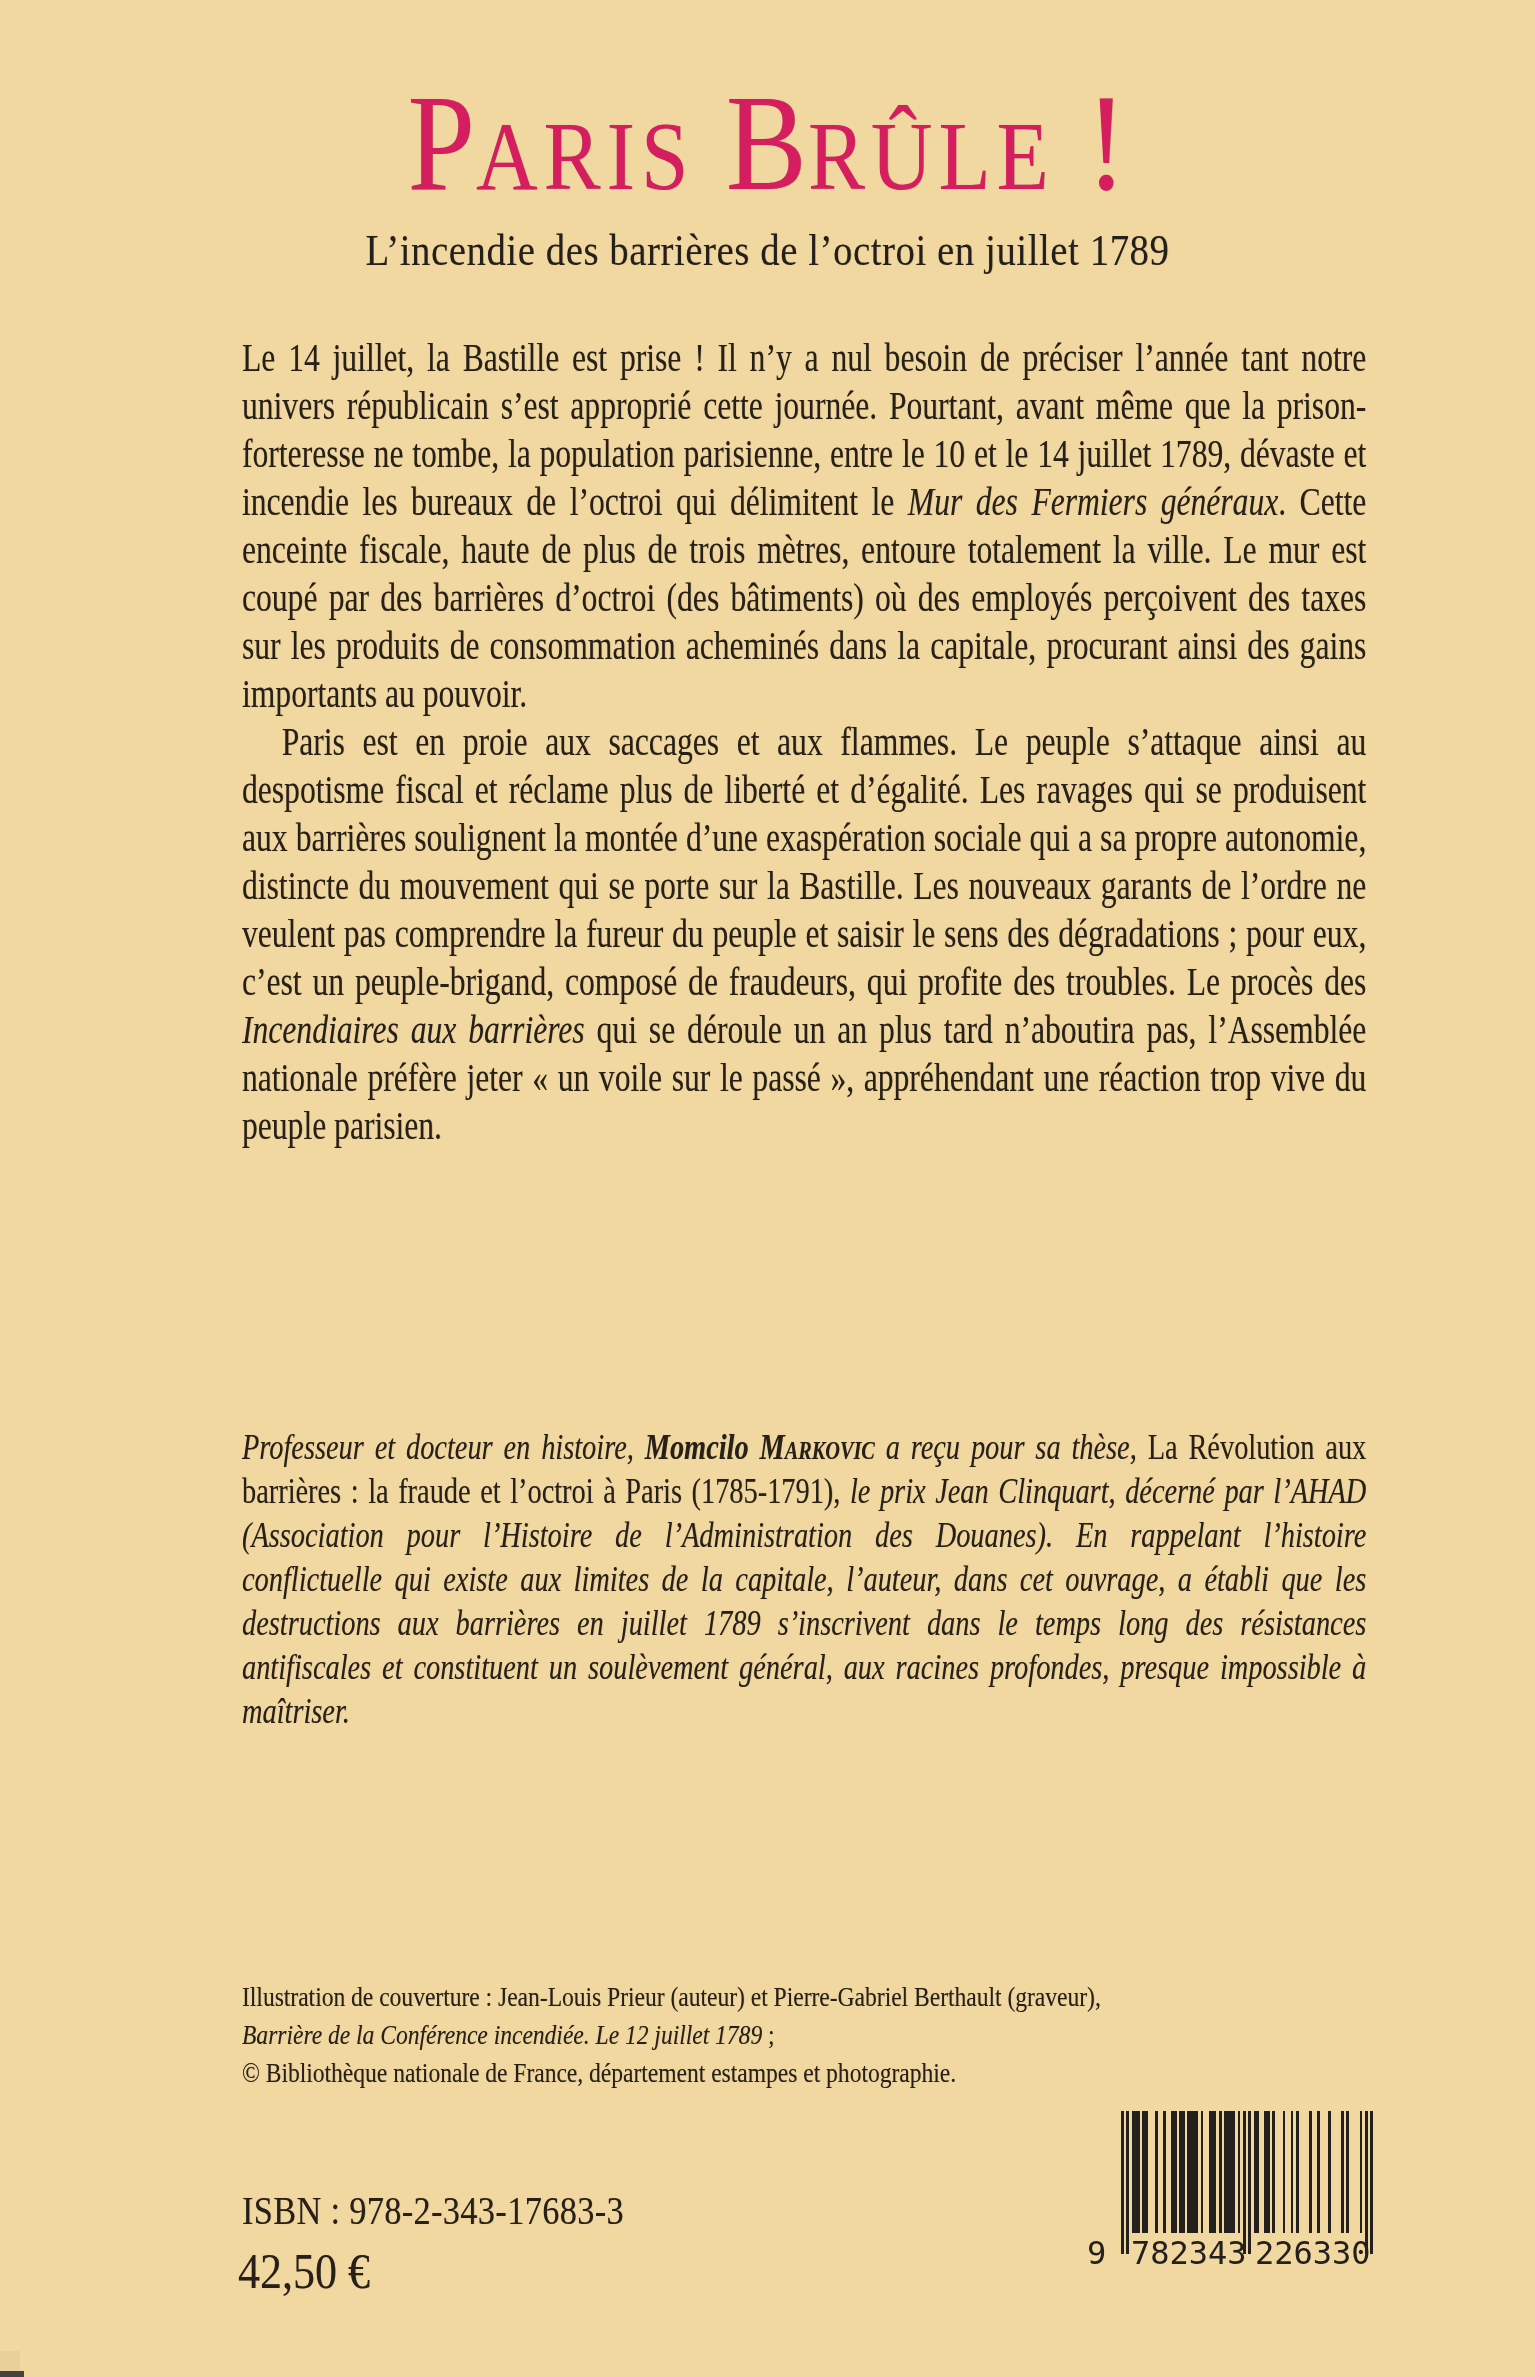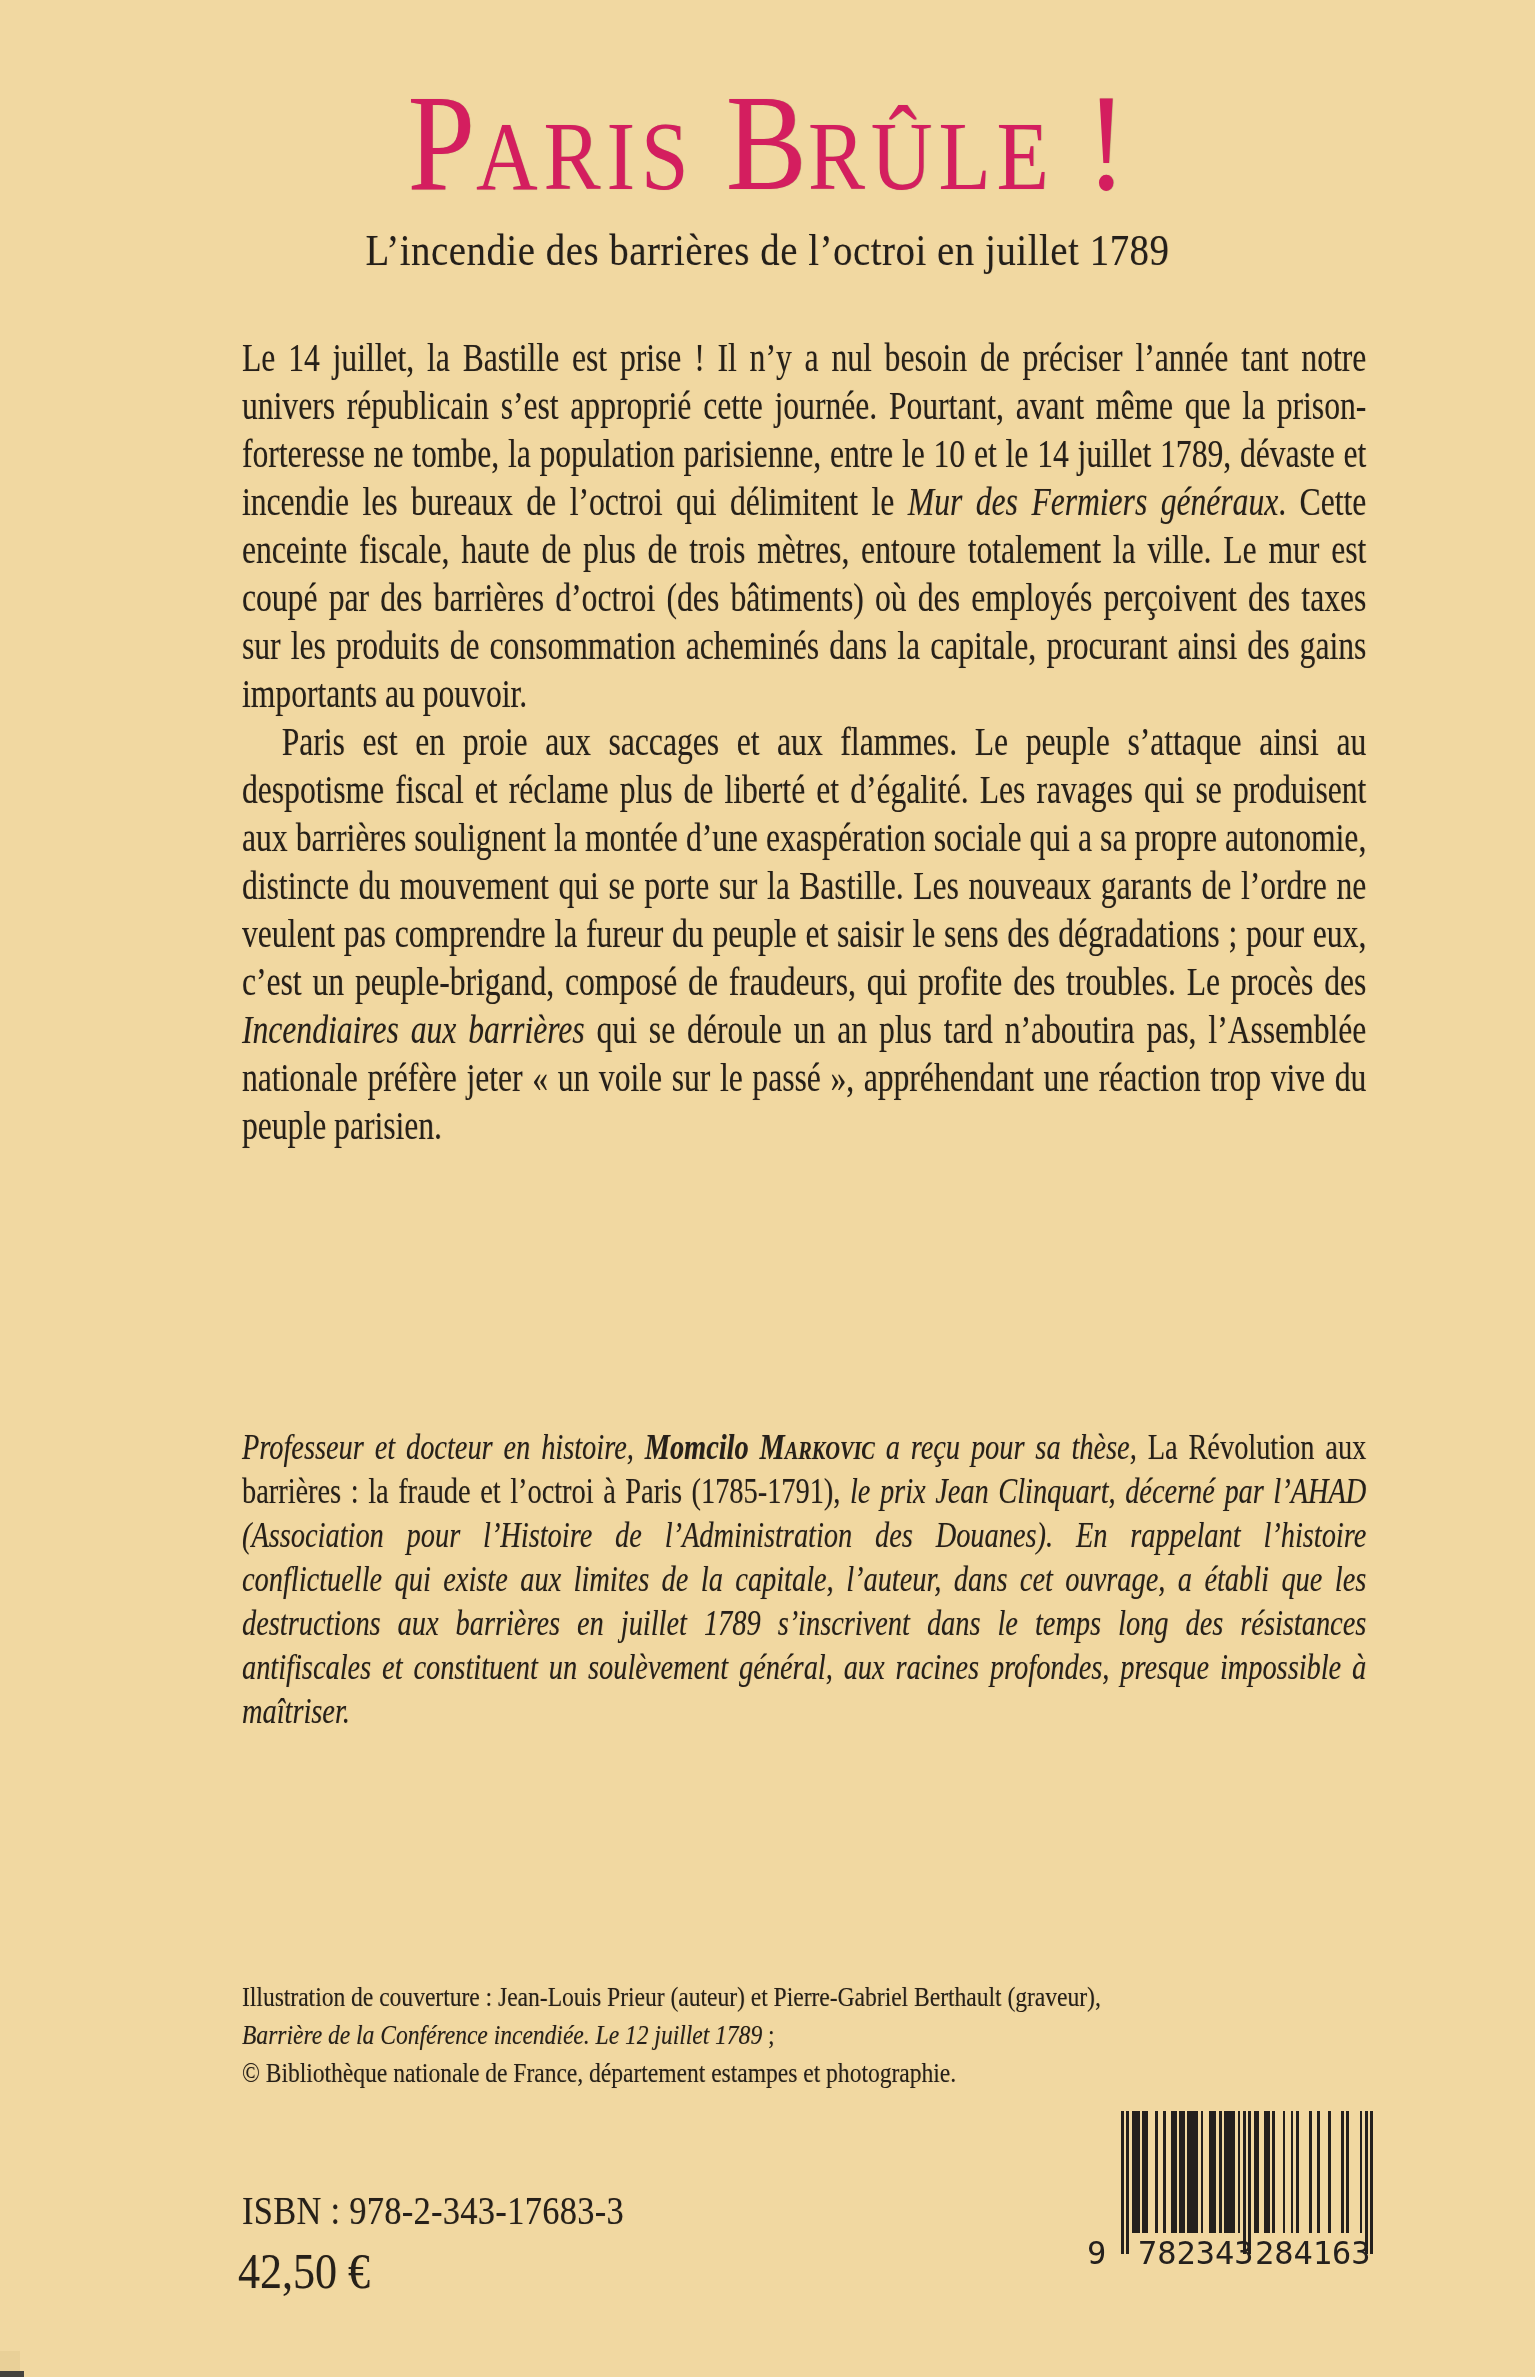--- a/index.html
+++ b/index.html
@@ -107,21 +107,21 @@
   }
   .barcode .bar.tall { height: 143px; }
   .bc-d {
     position: absolute; top: 122px;
     font-family: "DejaVu Sans Mono", monospace;
     font-size: 32px; line-height: 40px;
     color: #24201d;
     background: transparent;
   }
   .bc-d9 { left: 5px; }
-  .bc-g1 { left: 49px; width: 116px; margin-left: 7px; }
+  .bc-g1 { left: 49px; width: 116px; }
   .bc-g2 { left: 173px; width: 116px; }
 
   
   .corner-light {
     position: absolute; left: 0; top: 2351px;
     width: 20px; height: 22px; background: #e9d098;
   }
   .corner-dark {
     position: absolute; left: 0; top: 2371px;
     width: 23.5px; height: 6.7px; background: #45433e;
@@ -181,20 +181,20 @@
         <div class="bar" style="left: 77.8947%; width: 1.05263%;"></div>
         <div class="bar" style="left: 82.1053%; width: 1.05263%;"></div>
         <div class="bar" style="left: 87.3684%; width: 1.05263%;"></div>
         <div class="bar" style="left: 89.4737%; width: 1.05263%;"></div>
         <div class="bar" style="left: 94.7368%; width: 1.05263%;"></div>
         <div class="bar tall" style="left: 96.8421%; width: 1.05263%;"></div>
         <div class="bar tall" style="left: 98.9474%; width: 1.05263%;"></div>
       </div>
     <span class="bc-d bc-d9">9</span>
     <span class="bc-d bc-g1">782343</span>
-    <span class="bc-d bc-g2">284163</span>
+    <span class="bc-d bc-g2">226330</span>
   </div>
 
   <div class="corner-light"></div>
   <div class="corner-dark"></div>
 
 </div>
 
 
 </body></html>

